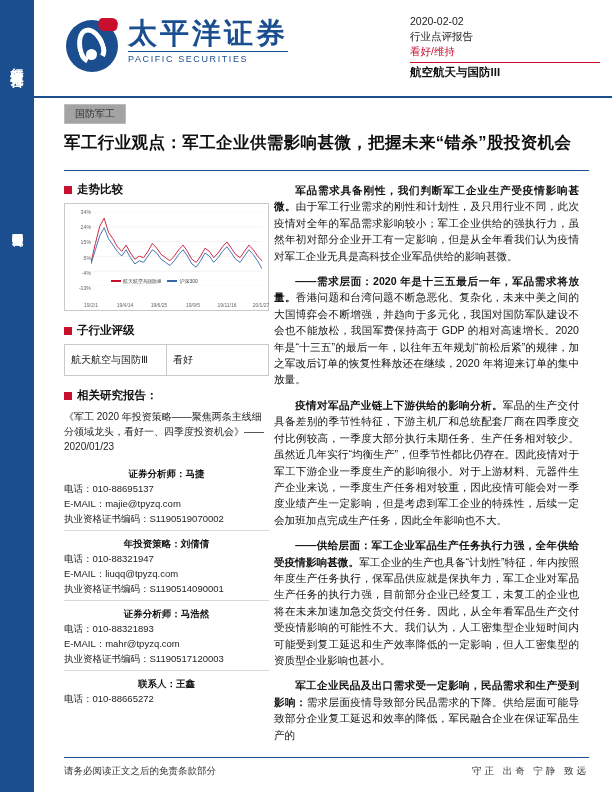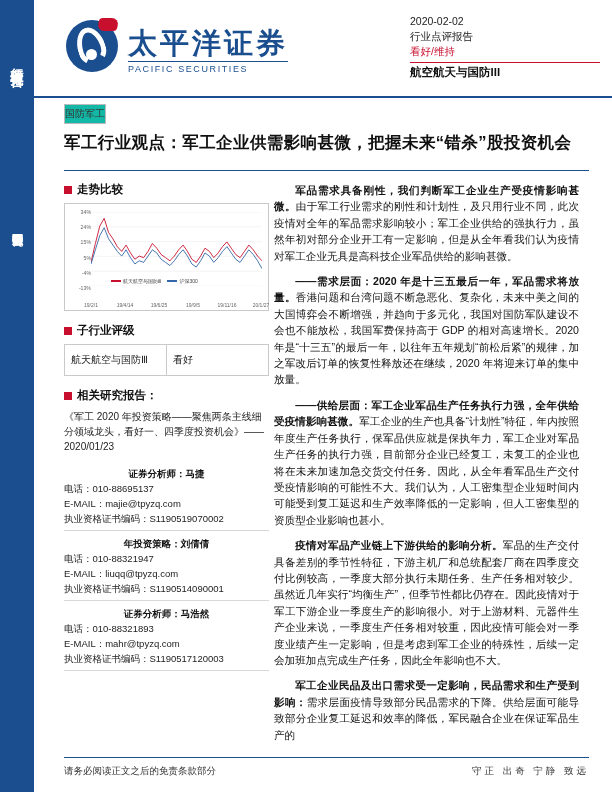--- a/index.html
+++ b/index.html
@@ -51,21 +51,21 @@
   }
   .header {
     position: absolute;
     left: 0; top: 0;
     width: 578px; height: 96px;
   }
   .logo-wrap {
     position: absolute;
     left: 30px; top: 18px;
     display: flex;
-    align-items: flex-end;
+    align-items: flex-start;
   }
   .logo-mark {
     width: 56px; height: 56px;
     position: relative;
   }
   .logo-mark .ring {
     position: absolute;
     left: 2px; top: 2px;
     width: 52px; height: 52px;
     border-radius: 50%;
@@ -136,22 +136,22 @@
     border-top: 1.6px solid #c8102e;
     margin: 3px 0 2px 0;
   }
 
   .tag-industry {
     position: absolute;
     left: 30px; top: 104px;
     font-size: 10px;
     color: #333;
     border: 1px solid #bbb;
-    padding: 2px 0;
-    background: #14b8a6;
+    padding: 2px 10px;
+    background: #a3a3a3;
   }
 
   .rule-blue-thick {
     position: absolute;
     left: 0; top: 96px;
     width: 578px;
     border-top: 2.2px solid #1a4e8f;
   }
 
   
@@ -419,34 +419,38 @@
       <div>执业资格证书编码：S1190514090001</div>
     </div>
 
     <div class="analyst-block">
       <div class="analyst-name">证券分析师：马浩然</div>
       <div>电话：010-88321893</div>
       <div>E-MAIL：mahr@tpyzq.com</div>
       <div>执业资格证书编码：S1190517120003</div>
     </div>
 
+    <div class="contact-block">
+      <div class="analyst-name">联系人：王鑫</div>
+      <div>电话：010-88665272</div>
+    </div>
   </div>
 
   <div class="col-right">
     <p>
       <b>军品需求具备刚性，我们判断军工企业生产受疫情影响甚微。</b><span>由于军工行业需求的刚性和计划性，及只用行业不同，此次疫情对全年的军品需求影响较小；军工企业供给的强执行力，虽然年初对部分企业开工有一定影响，但是从全年看我们认为疫情对军工企业无具是高科技企业军品供给的影响甚微。</span>
     </p>
     <p>
       <b>——需求层面：2020 年是十三五最后一年，军品需求将放量。</b><span>香港问题和台湾问题不断急恶化、复杂化，未来中美之间的大国博弈会不断增强，并趋向于多元化，我国对国防军队建设不会也不能放松，我国军费保持高于 GDP 的相对高速增长。2020 年是“十三五”的最后一年，以往年五年规划“前松后紧”的规律，加之军改后订单的恢复性释放还在继续，2020 年将迎来订单的集中放量。</span>
     </p>
     <p>
-      <b>——供给层面：军工企业军品生产任务执行力强，全年供给受疫情影响甚微。</b><span>军工企业的生产也具备“计划性”特征，年内按照年度生产任务执行，保军品供应就是保执年力，军工企业对军品生产任务的执行力强，目前部分企业已经复工，未复工的企业也将在未来加速加急交货交付任务。因此，从全年看军品生产交付受疫情影响的可能性不大。我们认为，人工密集型企业短时间内可能受到复工延迟和生产效率降低的一定影响，但人工密集型的资质型企业影响也甚小。</span>
+      <b>疫情对军品产业链上下游供给的影响分析。</b><span>军品的生产交付具备差别的季节性特征，下游主机厂和总统配套厂商在四季度交付比例较高，一季度大部分执行未期任务、生产任务相对较少。虽然近几年实行“均衡生产”，但季节性都比仍存在。因此疫情对于军工下游企业一季度生产的影响很小。对于上游材料、元器件生产企业来说，一季度生产任务相对较重，因此疫情可能会对一季度业绩产生一定影响，但是考虑到军工企业的特殊性，后续一定会加班加点完成生产任务，因此全年影响也不大。</span>
     </p>
     <p>
-      <b>疫情对军品产业链上下游供给的影响分析。</b><span>军品的生产交付具备差别的季节性特征，下游主机厂和总统配套厂商在四季度交付比例较高，一季度大部分执行未期任务、生产任务相对较少。虽然近几年实行“均衡生产”，但季节性都比仍存在。因此疫情对于军工下游企业一季度生产的影响很小。对于上游材料、元器件生产企业来说，一季度生产任务相对较重，因此疫情可能会对一季度业绩产生一定影响，但是考虑到军工企业的特殊性，后续一定会加班加点完成生产任务，因此全年影响也不大。</span>
+      <b>——供给层面：军工企业军品生产任务执行力强，全年供给受疫情影响甚微。</b><span>军工企业的生产也具备“计划性”特征，年内按照年度生产任务执行，保军品供应就是保执年力，军工企业对军品生产任务的执行力强，目前部分企业已经复工，未复工的企业也将在未来加速加急交货交付任务。因此，从全年看军品生产交付受疫情影响的可能性不大。我们认为，人工密集型企业短时间内可能受到复工延迟和生产效率降低的一定影响，但人工密集型的资质型企业影响也甚小。</span>
     </p>
     <p>
       <b>军工企业民品及出口需求受一定影响，民品需求和生产受到影响：</b><span>需求层面疫情导致部分民品需求的下降。供给层面可能导致部分企业复工延迟和效率的降低，军民融合企业在保证军品生产的</span>
     </p>
   </div>
 
   <div class="footer-rule"></div>
   <div class="footer">
     <span>请务必阅读正文之后的免责条款部分</span>
     <span class="slogan">守正  出奇  宁静  致远</span>

